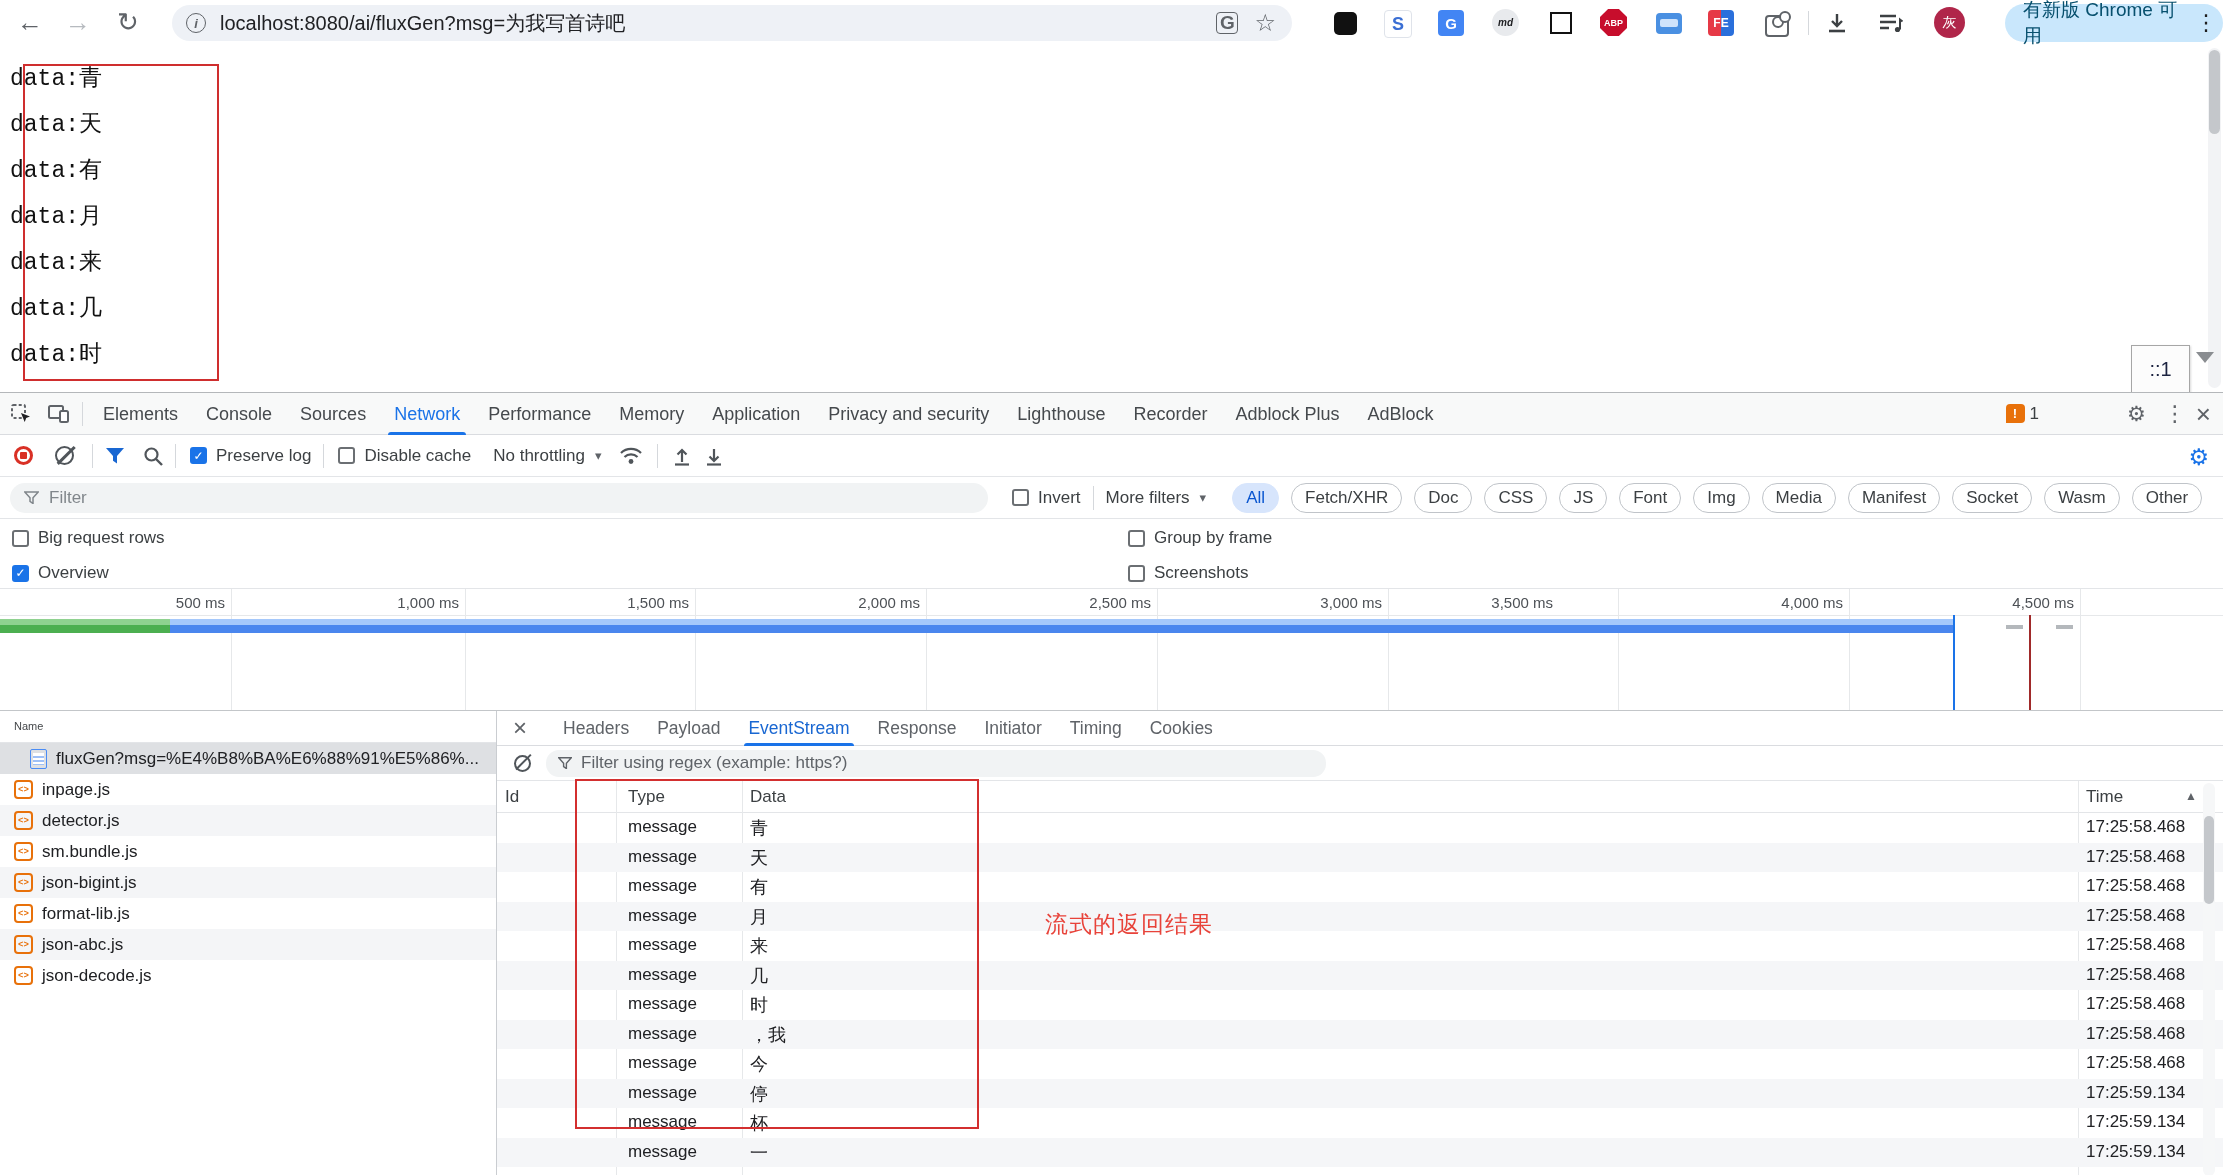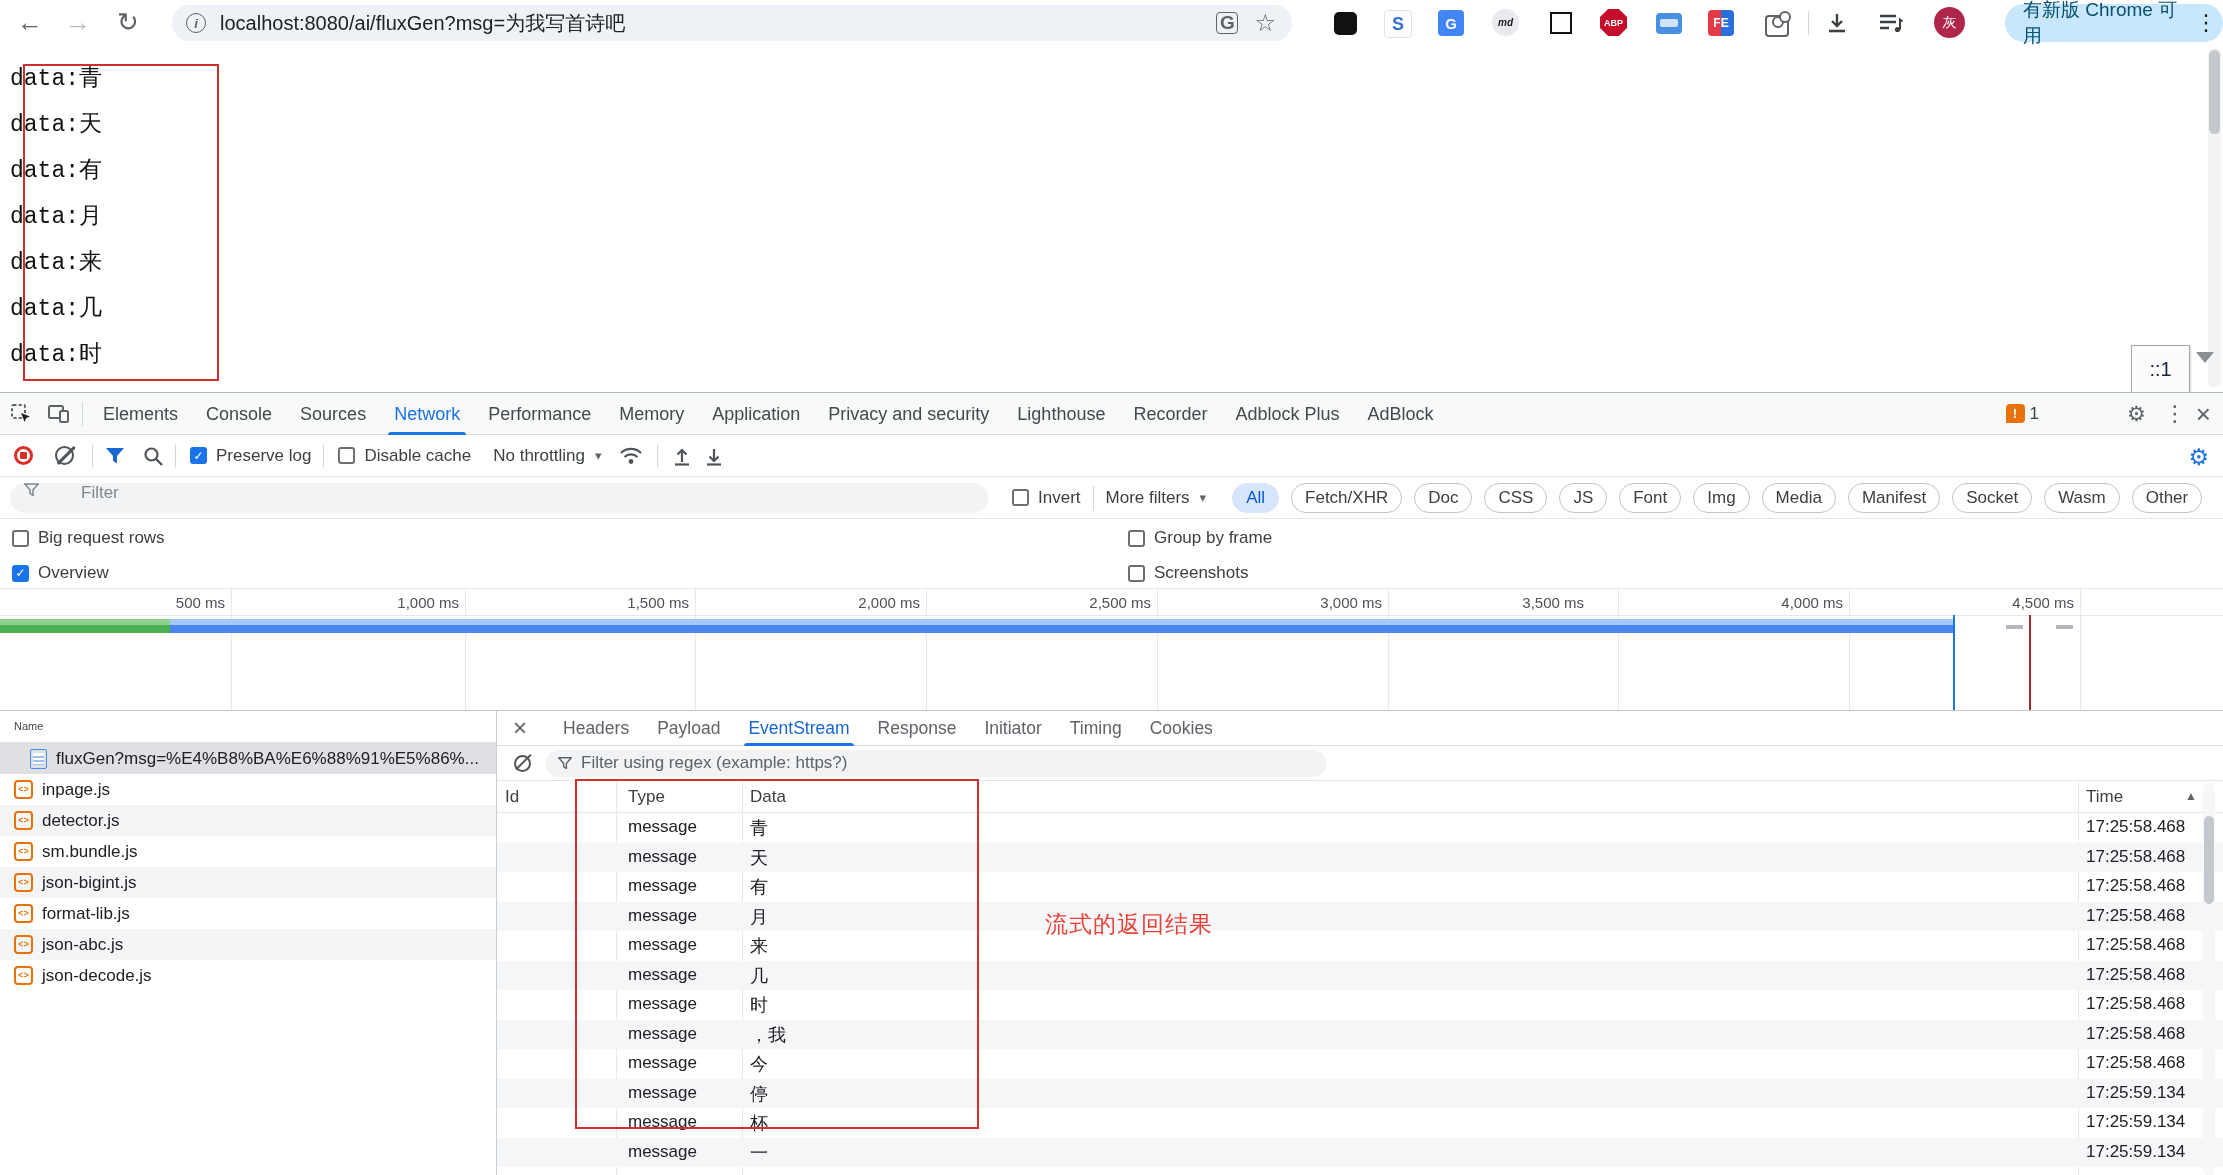--- a/index.html
+++ b/index.html
@@ -72,21 +72,21 @@
   .tlabel{font-size:17px;color:#3c4043;margin-left:9px;white-space:nowrap;}
   .caret{font-size:13px;color:#5f6368;margin-left:10px;}
   .cb{width:17px;height:17px;border:2px solid #6b6f73;border-radius:3px;box-sizing:border-box;display:inline-flex;align-items:center;
         justify-content:center;font-size:12px;color:transparent;background:#fff;cursor:pointer;flex:none;}
   .cb.on{background:#1a73e8;border-color:#1a73e8;color:#fff;}
   .ml14{margin-left:14px;} .ml16{margin-left:12px;} .ml18{margin-left:18px;} .ml22{margin-left:22px;}
   .gearblue{position:absolute;right:14px;top:9px;font-size:23px;color:#1a73e8;cursor:pointer;}
 
   .net-filter{position:absolute;left:0;top:84px;width:100%;height:42px;background:#fff;border-bottom:1px solid #e3e5e8;
         display:flex;align-items:center;box-sizing:border-box;}
-  .finput{margin-left:10px;width:978px;height:30px;border-radius:15px;background:#f1f3f4;display:flex;align-items:flex-start;flex:none;cursor:text;gap:32px;}
+  .finput{margin-left:10px;width:978px;height:30px;border-radius:15px;background:#f1f3f4;display:flex;align-items:center;flex:none;cursor:text;}
   .finput .ph{font-size:17px;color:#80868b;margin-left:10px;}
   .pillbtn{border:1px solid #c0c4c9;border-radius:16px;padding:4px 13px;font-size:17px;color:#3c4043;margin-left:12px;white-space:nowrap;cursor:pointer;}
   .pillbtn.active{background:#d7e5fc;border-color:#d7e5fc;color:#0b57d0;}
 
   .net-opts{position:absolute;left:0;top:126px;width:100%;height:70px;background:#fff;border-bottom:1px solid #e3e5e8;box-sizing:border-box;}
   .optrow{position:absolute;display:flex;align-items:center;gap:9px;}
 
   .timeline{position:absolute;left:0;top:196px;width:100%;height:122px;background:#fff;border-bottom:1px solid #c3c6c9;box-sizing:border-box;}
   .gline{position:absolute;top:0;width:1px;height:121px;background:#e6e8ea;}
   .tick{position:absolute;top:5px;width:90px;text-align:right;font-size:15px;color:#4d5156;}
@@ -356,21 +356,21 @@
       <span class="gline" style="left:1388px"></span>
       <span class="gline" style="left:1618px"></span>
       <span class="gline" style="left:1849px"></span>
       <span class="gline" style="left:2080px"></span>
       <span class="tick" style="left:135px">500 ms</span>
       <span class="tick" style="left:369px">1,000 ms</span>
       <span class="tick" style="left:599px">1,500 ms</span>
       <span class="tick" style="left:830px">2,000 ms</span>
       <span class="tick" style="left:1061px">2,500 ms</span>
       <span class="tick" style="left:1292px">3,000 ms</span>
-      <span class="tick" style="left:1494px">3,500 ms</span>
+      <span class="tick" style="left:1463px">3,500 ms</span>
       <span class="tick" style="left:1753px">4,000 ms</span>
       <span class="tick" style="left:1984px">4,500 ms</span>
       <span class="rulerline"></span>
       <span class="ovgreen"></span>
       <span class="ovblue"></span>
       <span class="dcl"></span>
       <span class="loadl"></span>
       <span class="dash" style="left:2006px"></span>
       <span class="dash" style="left:2056px"></span>
     </div>

